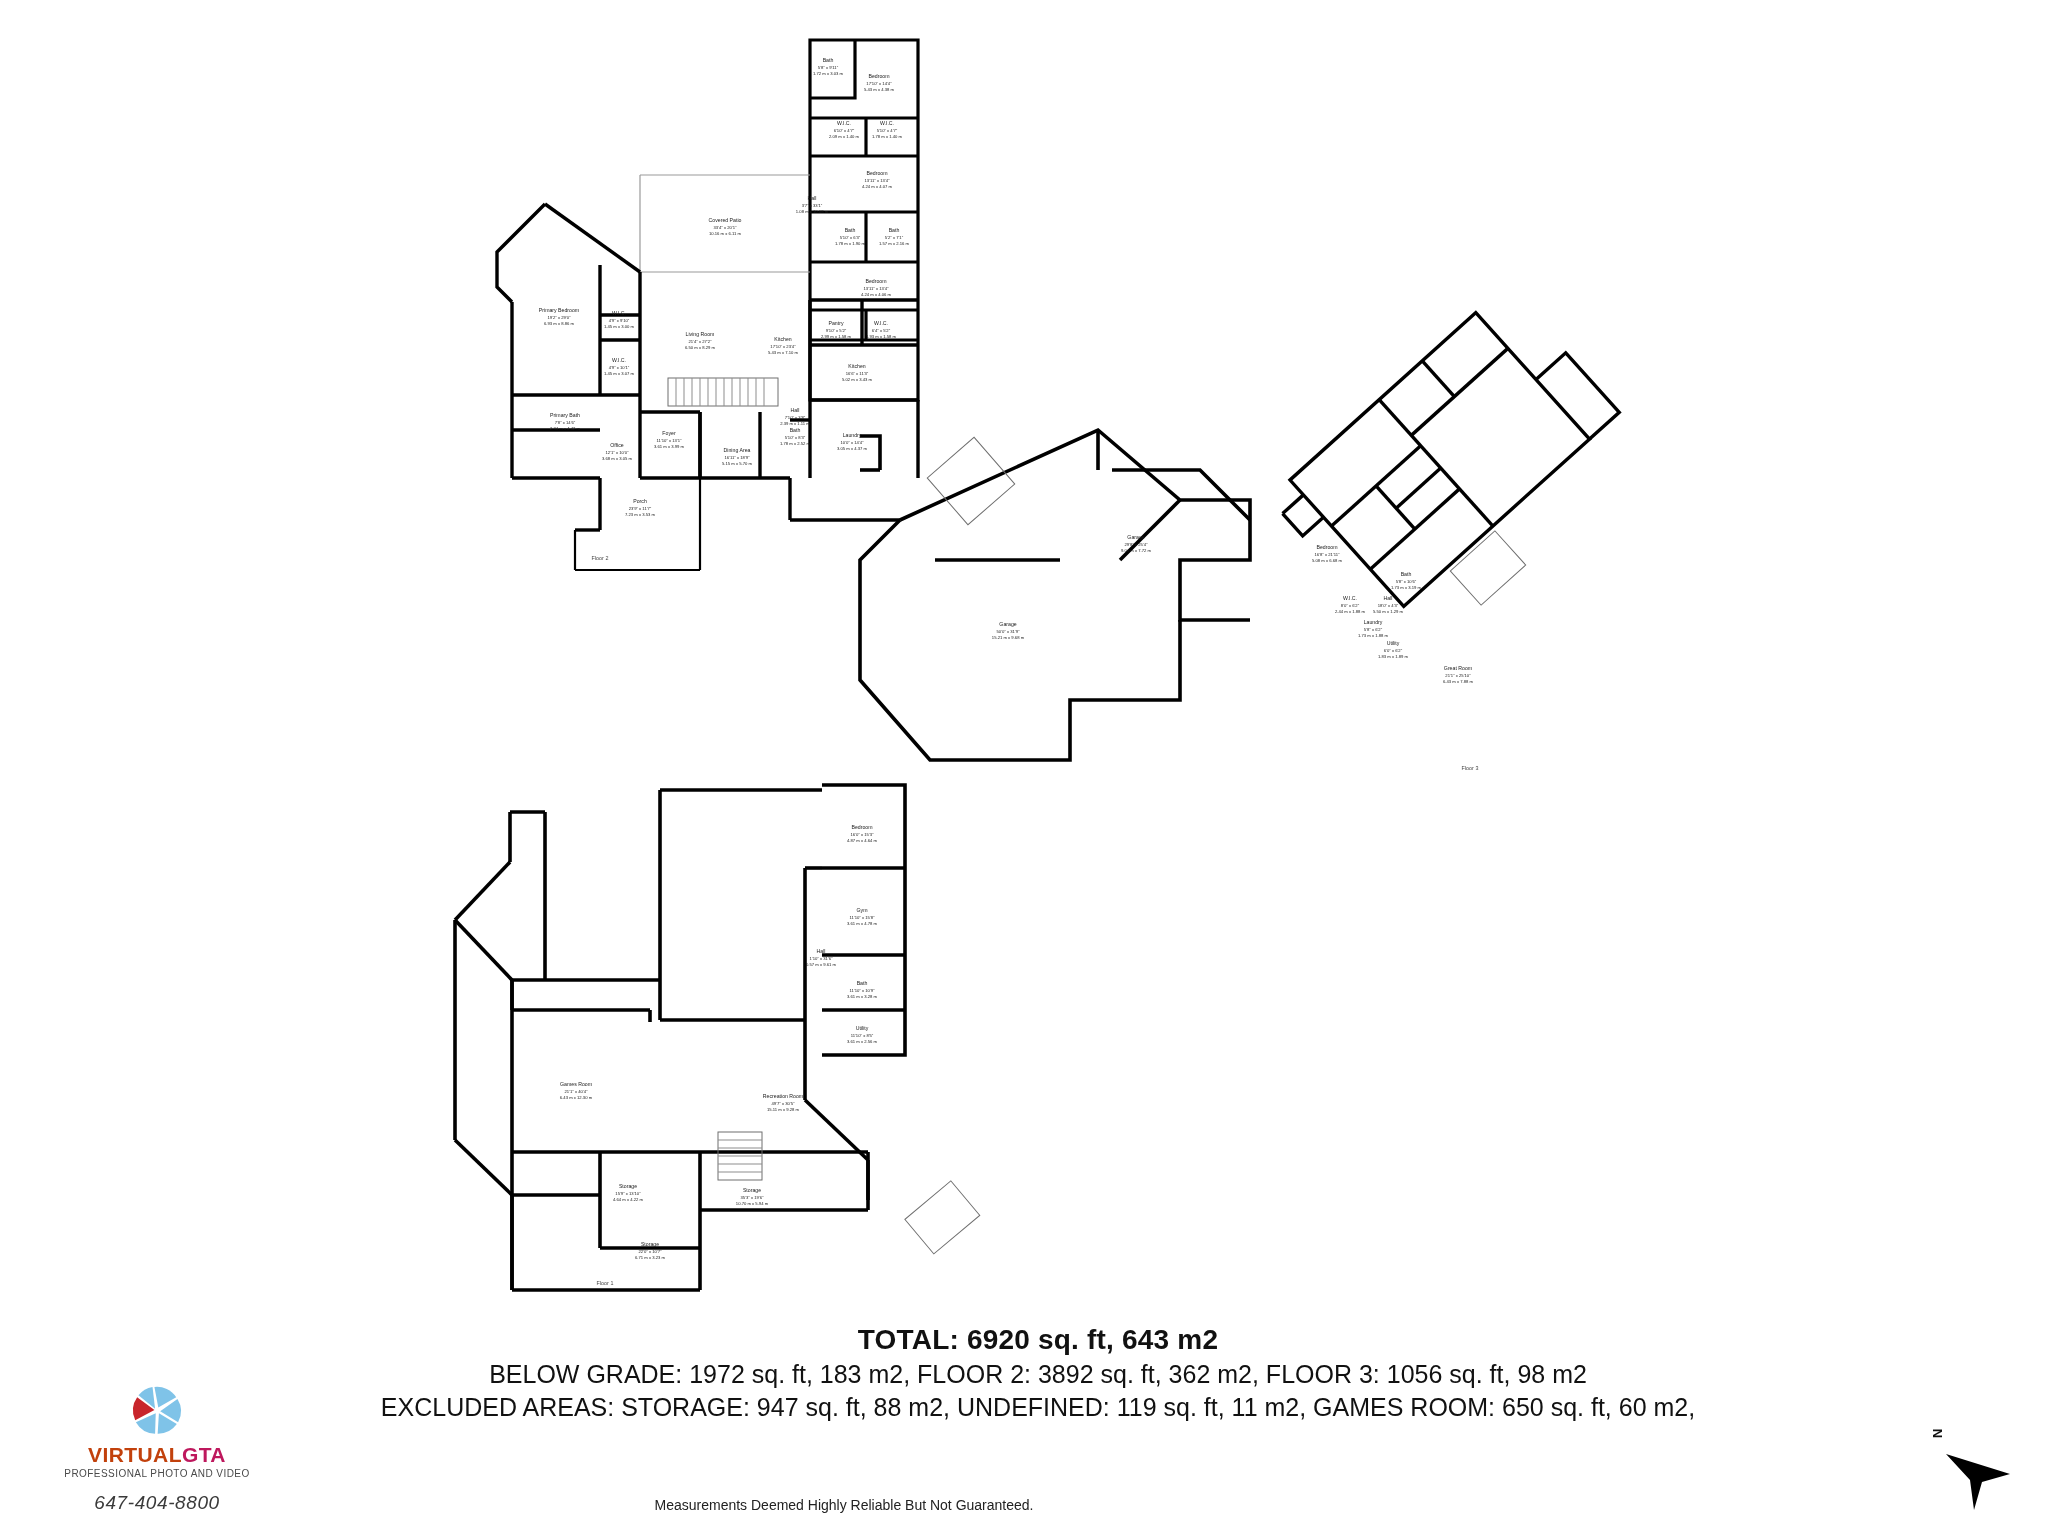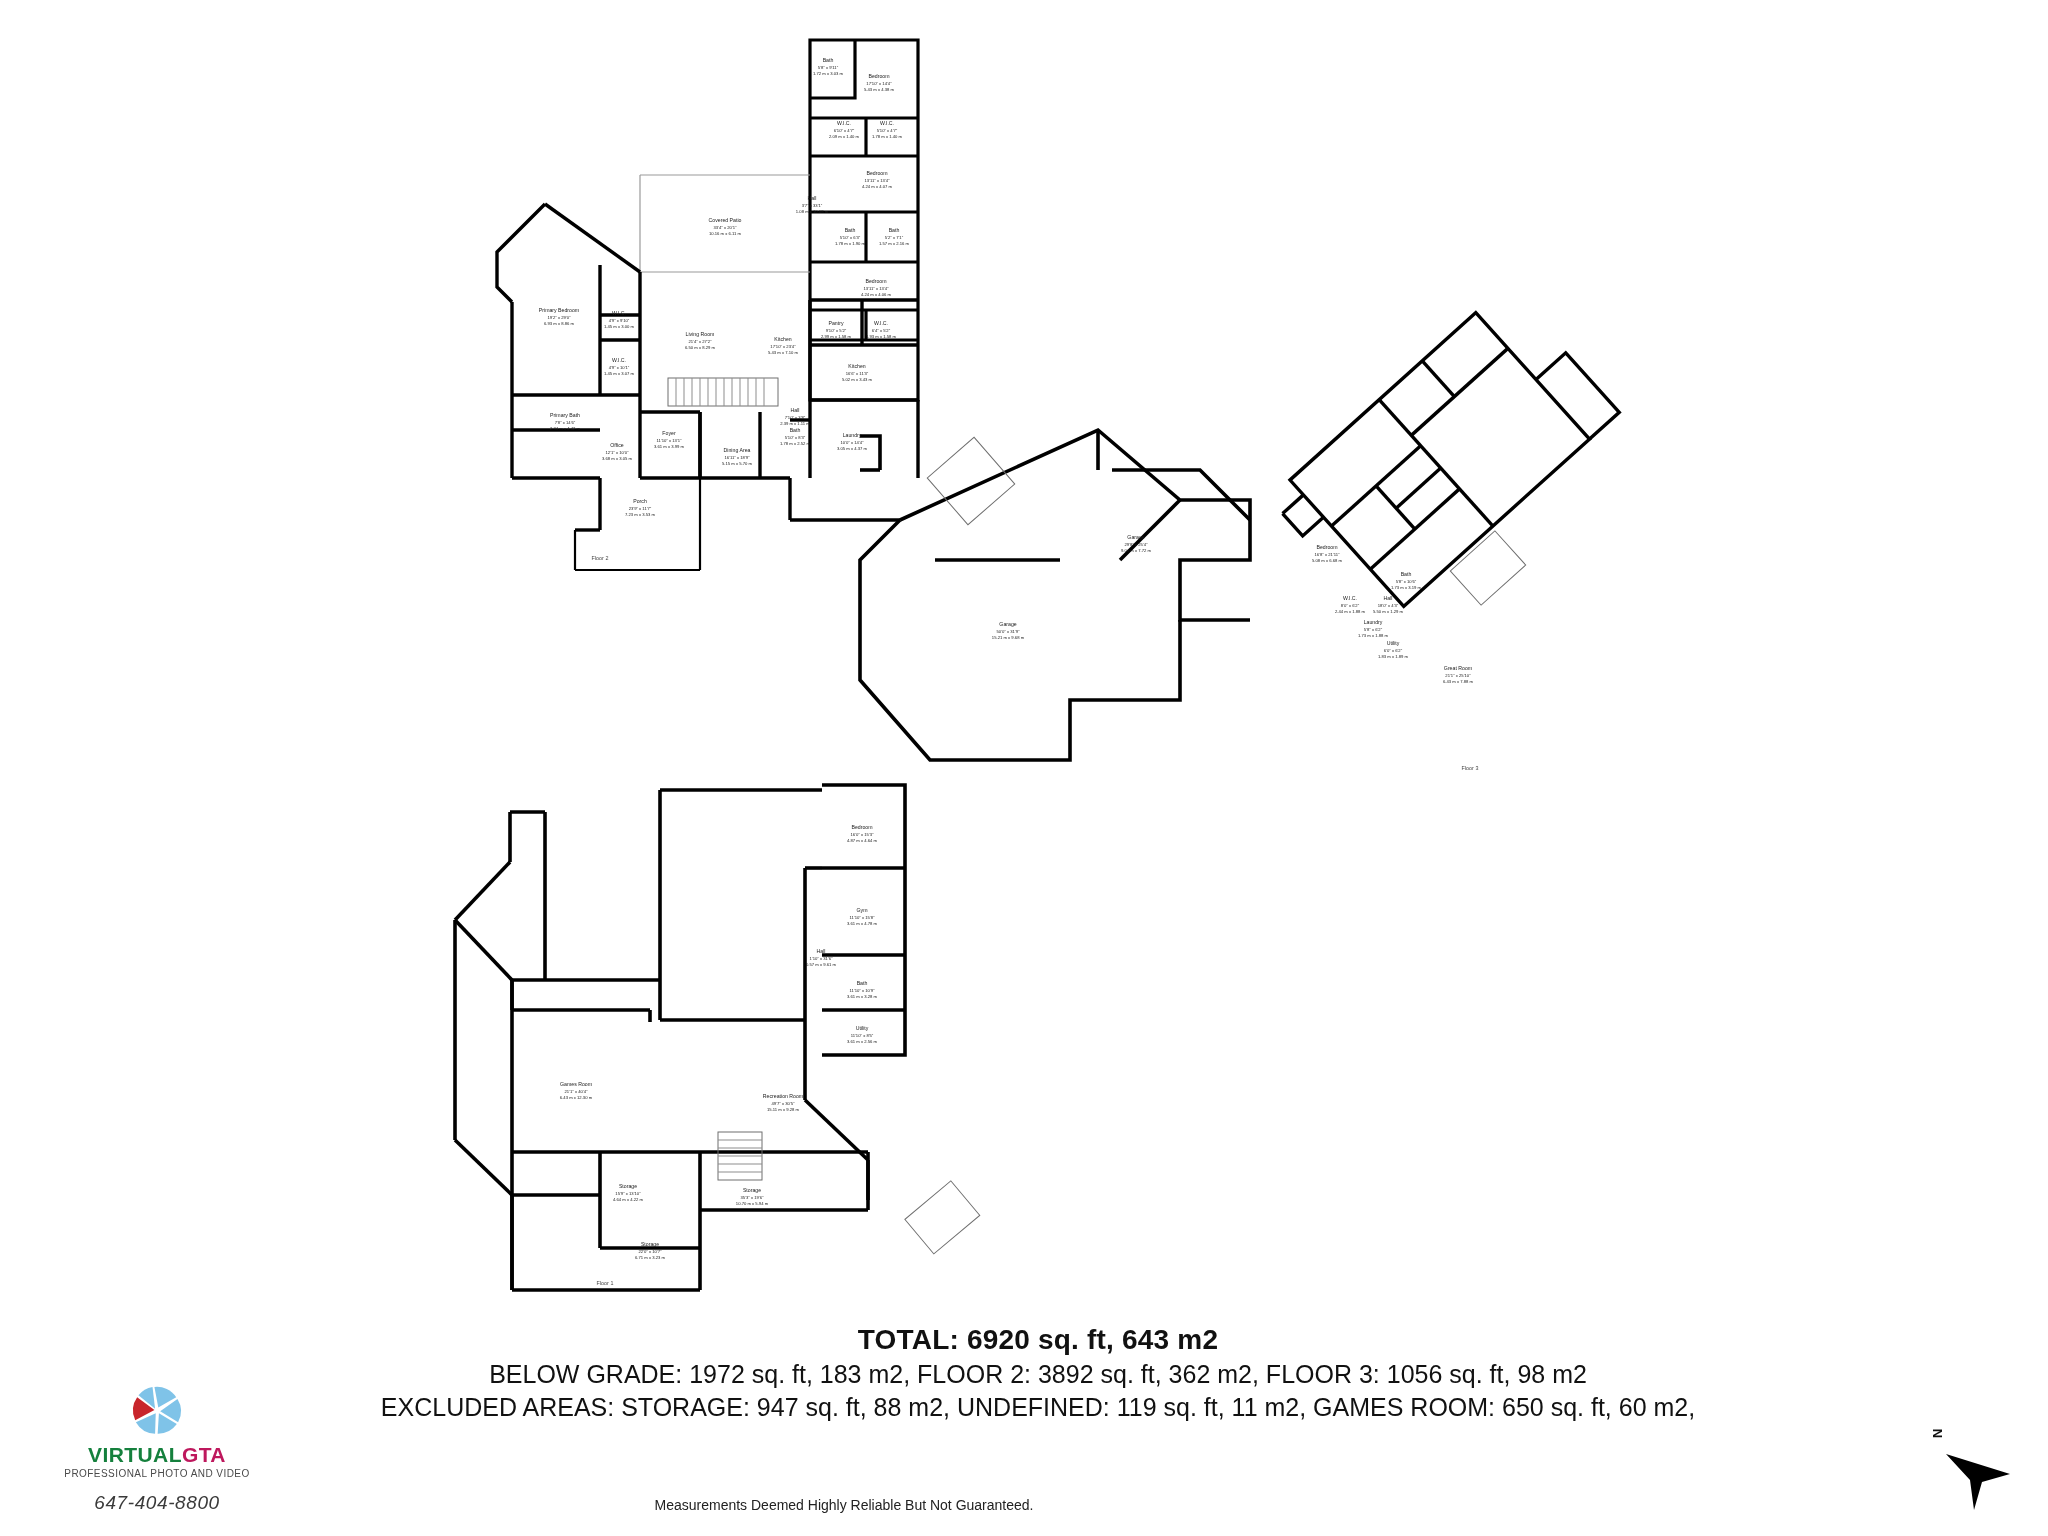--- a/index.html
+++ b/index.html
@@ -22,21 +22,21 @@
   #summary .total{font-size:28px;font-weight:bold;letter-spacing:.2px;line-height:1.30;
                   font-family:"Liberation Sans", sans-serif;}
   #summary .line{font-size:25px;line-height:1.32;font-family:"Liberation Sans", sans-serif;}
   #disclaimer{position:absolute;left:0;top:1497px;width:1688px;text-align:center;
               font-size:14px;color:#222;font-family:"Liberation Sans", sans-serif;}
 
   
   #brand{position:absolute;left:52px;top:1378px;width:210px;text-align:center;}
   #brand .aperture{width:64px;height:64px;margin:0 auto 2px auto;display:block;}
   #brand .wordmark{font-size:21px;font-weight:bold;letter-spacing:.4px;line-height:1;}
-  #brand .wordmark .v{color:#15803d;}
+  #brand .wordmark .v{color:#c2410c;}
   #brand .wordmark .g{color:#be185d;font-weight:bold;text-align:right;}
   #brand .tag{font-size:10px;color:#4a4a4a;letter-spacing:.45px;margin-top:3px;}
   #brand .phone{font-size:19px;color:#3a3a3a;letter-spacing:.6px;margin-top:13px;font-style:italic;}
 
   
   #compass{position:absolute;left:1930px;top:1438px;width:90px;height:80px;}
   #compass .nlab{position:absolute;left:0px;top:0px;font-size:13px;font-weight:bold;
                  transform:rotate(-90deg);transform-origin:left top;}
 </style>
 </head>

